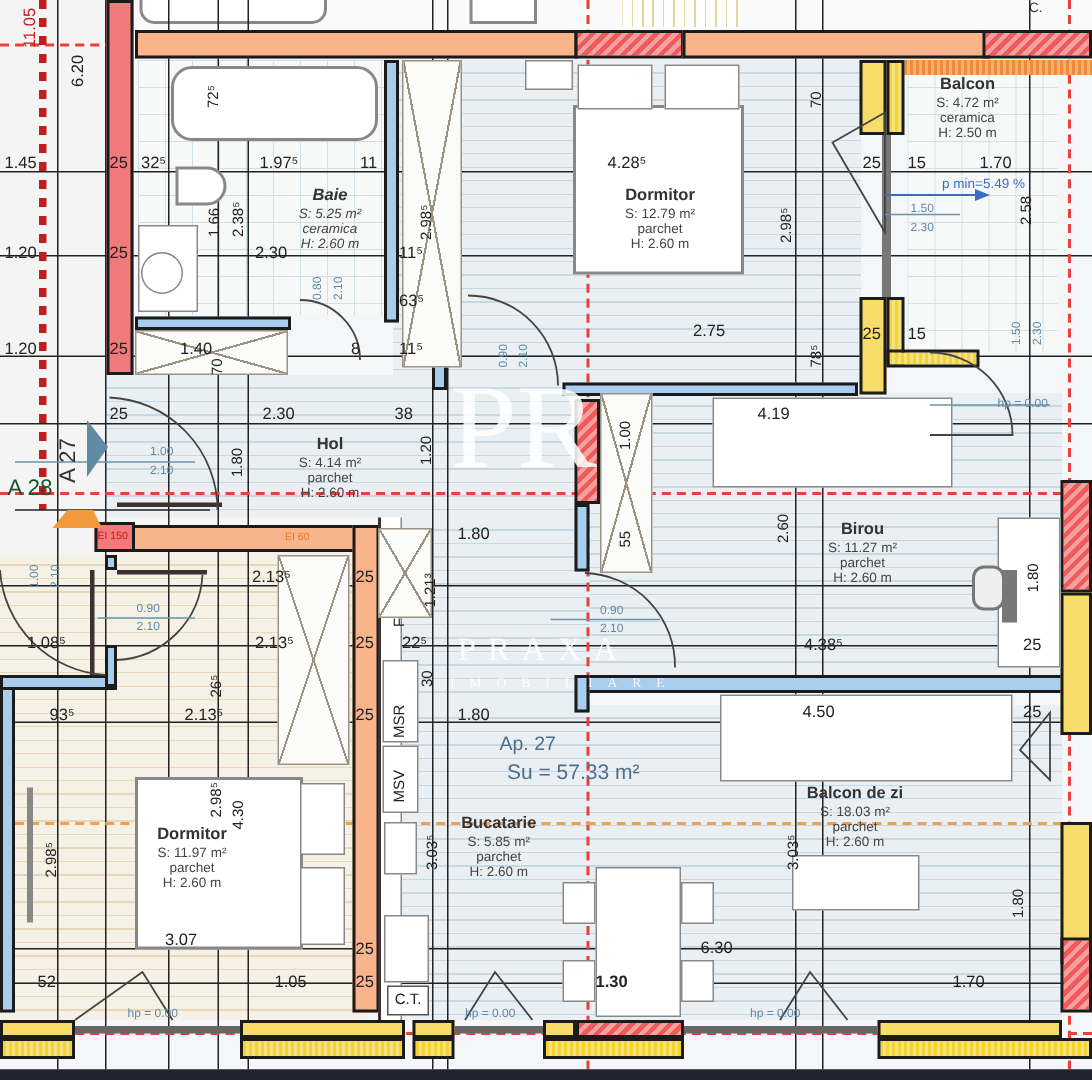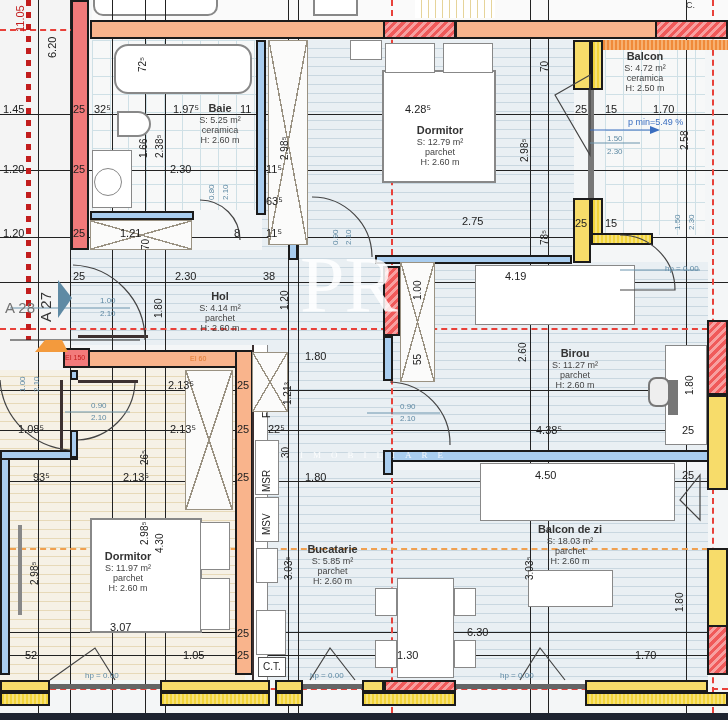--- a/index.html
+++ b/index.html
@@ -207,23 +207,23 @@
     <g stroke="#222" stroke-width="1">
       <line x1="10" y1="340" x2="140" y2="340"></line>
     </g>
     <polygon points="45,340 62,340 68,352 35,352" fill="#f39a3d"></polygon>
     <polygon points="58,280 72,298 58,318" fill="#5f8aa4"></polygon>
     <line x1="590" y1="130" x2="650" y2="130" stroke="#3a6ec0" stroke-width="1.2"></line>
     <polygon points="650,126 660,130 650,134" fill="#3a6ec0"></polygon>
   </svg>
 
   <div class="dimv" style="left:38px;top:322px;font-size:15px;color:#333;">A 27</div>
-  <div class="dim" style="left:5px;top:300px;font-size:15px;color:#737373;">A 28</div>
-
-  <div class="room" style="left:185px;top:102px;width:70px;">
+  <div class="dim" style="left:5px;top:318px;font-size:15px;color:#14532d;">A 28</div>
+
+  <div class="room" style="left:185px;top:124px;width:70px;font-style:italic;">
     <div class="rname">Baie</div>
     <div class="rtxt">S: 5.25 m²</div>
     <div class="rtxt">ceramica</div>
     <div class="rtxt">H: 2.60 m</div>
   </div>
   <div class="room" style="left:400px;top:124px;width:80px;">
     <div class="rname">Dormitor</div>
     <div class="rtxt">S: 12.79 m²</div>
     <div class="rtxt">parchet</div>
     <div class="rtxt">H: 2.60 m</div>
@@ -258,20 +258,24 @@
     <div class="rtxt">parchet</div>
     <div class="rtxt">H: 2.60 m</div>
   </div>
   <div class="room" style="left:525px;top:523px;width:90px;">
     <div class="rname">Balcon de zi</div>
     <div class="rtxt">S: 18.03 m²</div>
     <div class="rtxt">parchet</div>
     <div class="rtxt">H: 2.60 m</div>
   </div>
 
+  <div class="apt" style="left:333px;top:488px;">
+    <div>Ap. 27</div>
+    <div style="margin-left:5px;font-size:14px;">Su = 57.33 m²</div>
+  </div>
 
   <div class="dim dimblue" style="left:628px;top:118px;font-size:9px;color:#3a6ec0;">p min=5.49 %</div>
   <div class="dimv" style="left:15px;top:32px;color:#c21d1d;font-size:11px;">11.05</div>
   <div class="dimv" style="left:47px;top:58px;font-size:11px;">6.20</div>
   <div class="dim" style="left:65px;top:354px;font-size:7px;color:#c21d1d;">EI 150</div>
   <div class="dim" style="left:190px;top:355px;font-size:7px;color:#e07a30;">EI 60</div>
   <div class="dim dimblue" style="left:85px;top:672px;font-size:8px;">hp = 0.00</div>
   <div class="dim dimblue" style="left:310px;top:672px;font-size:8px;">hp = 0.00</div>
   <div class="dim dimblue" style="left:500px;top:672px;font-size:8px;">hp = 0.00</div>
   <div class="dim dimblue" style="left:665px;top:265px;font-size:8px;">hp = 0.00</div>
@@ -299,21 +303,21 @@
   <div class="dim" style="left:73px;top:104px;">25</div>
   <div class="dim" style="left:73px;top:164px;">25</div>
   <div class="dim" style="left:73px;top:228px;">25</div>
   <div class="dim" style="left:73px;top:271px;">25</div>
   <div class="dim" style="left:94px;top:104px;">32⁵</div>
   <div class="dim" style="left:173px;top:104px;">1.97⁵</div>
   <div class="dim" style="left:240px;top:104px;">11</div>
   <div class="dimv" style="left:139px;top:158px;">1.66</div>
   <div class="dimv" style="left:155px;top:158px;">2.38⁵</div>
   <div class="dim" style="left:170px;top:164px;">2.30</div>
-  <div class="dim" style="left:120px;top:228px;">1.21</div>
+  <div class="dim" style="left:120px;top:228px;">1.40</div>
   <div class="dimv" style="left:141px;top:250px;">70</div>
   <div class="dim" style="left:234px;top:228px;">8</div>
   <div class="dim" style="left:266px;top:196px;">63⁵</div>
   <div class="dim" style="left:266px;top:164px;">11⁵</div>
   <div class="dim" style="left:266px;top:228px;">11⁵</div>
   <div class="dimv" style="left:280px;top:160px;">2.98⁵</div>
   <div class="dim" style="left:405px;top:104px;">4.28⁵</div>
   <div class="dim" style="left:462px;top:216px;">2.75</div>
   <div class="dimv" style="left:138px;top:72px;">72⁵</div>
   <div class="dim" style="left:175px;top:271px;">2.30</div>
@@ -349,28 +353,29 @@
   <div class="dim" style="left:237px;top:472px;">25</div>
   <div class="dim" style="left:237px;top:628px;">25</div>
   <div class="dim" style="left:237px;top:650px;">25</div>
   <div class="dimv" style="left:155px;top:553px;">4.30</div>
   <div class="dimv" style="left:140px;top:545px;">2.98⁵</div>
   <div class="dimv" style="left:30px;top:585px;">2.98⁵</div>
   <div class="dimv" style="left:140px;top:465px;">26⁵</div>
   <div class="dim" style="left:110px;top:622px;">3.07</div>
   <div class="dim" style="left:25px;top:650px;">52</div>
   <div class="dim" style="left:183px;top:650px;">1.05</div>
-  <div class="dim" style="left:397px;top:650px;">1.30</div>
+  <div class="dim" style="left:397px;top:650px;font-weight:bold;">1.30</div>
   <div class="dim" style="left:467px;top:627px;">6.30</div>
   <div class="dim" style="left:635px;top:650px;">1.70</div>
   <div class="dimv" style="left:525px;top:580px;">3.03⁵</div>
   <div class="dimv" style="left:284px;top:580px;">3.03⁵</div>
   <div class="dimv" style="left:675px;top:612px;">1.80</div>
   <div class="dimv" style="left:283px;top:405px;">1.21³</div>
   <div class="dim" style="left:268px;top:424px;">22⁵</div>
   <div class="dimv" style="left:281px;top:458px;">30</div>
   <div class="dim" style="left:305px;top:472px;">1.80</div>
 
   <div class="wm" style="left:300px;top:240px;font-size:80px;letter-spacing:0;">PR</div>
+  <div class="wm" style="left:305px;top:420px;font-size:22px;">PRAXA</div>
   <div class="wm" style="left:300px;top:450px;font-size:9px;letter-spacing:10px;">IMOBILIARE</div>
 
 </div>
 <div class="bottom-bar"></div>
 
 </body></html>

